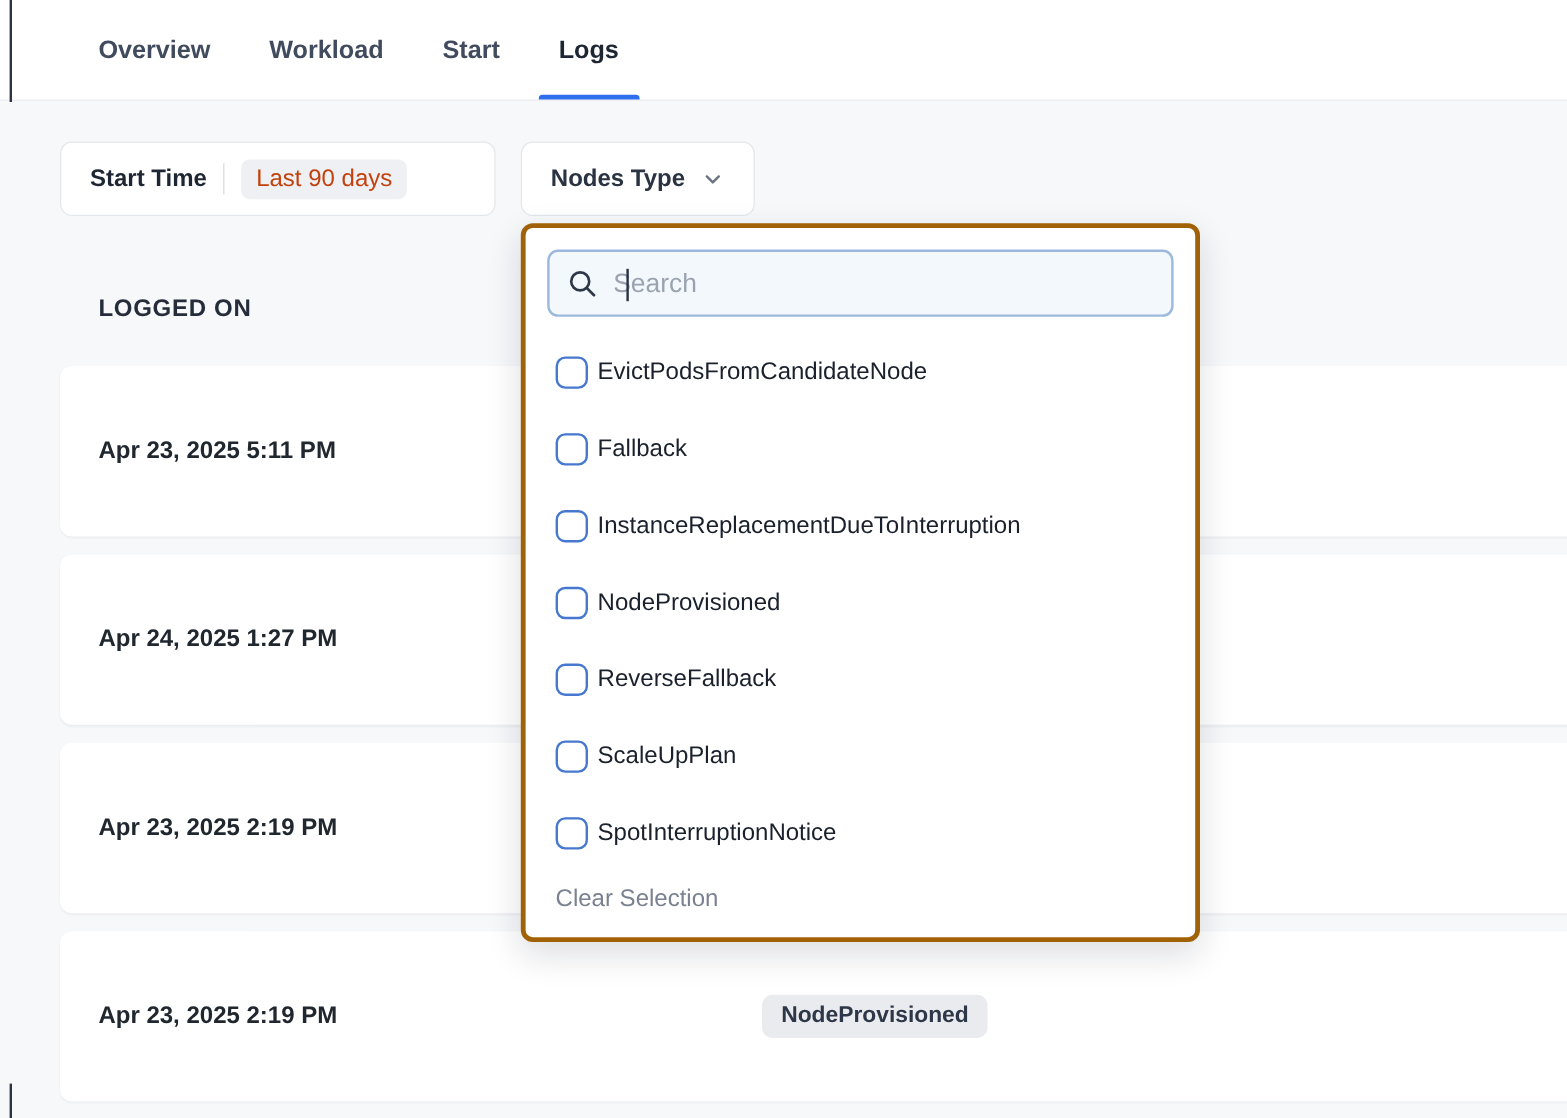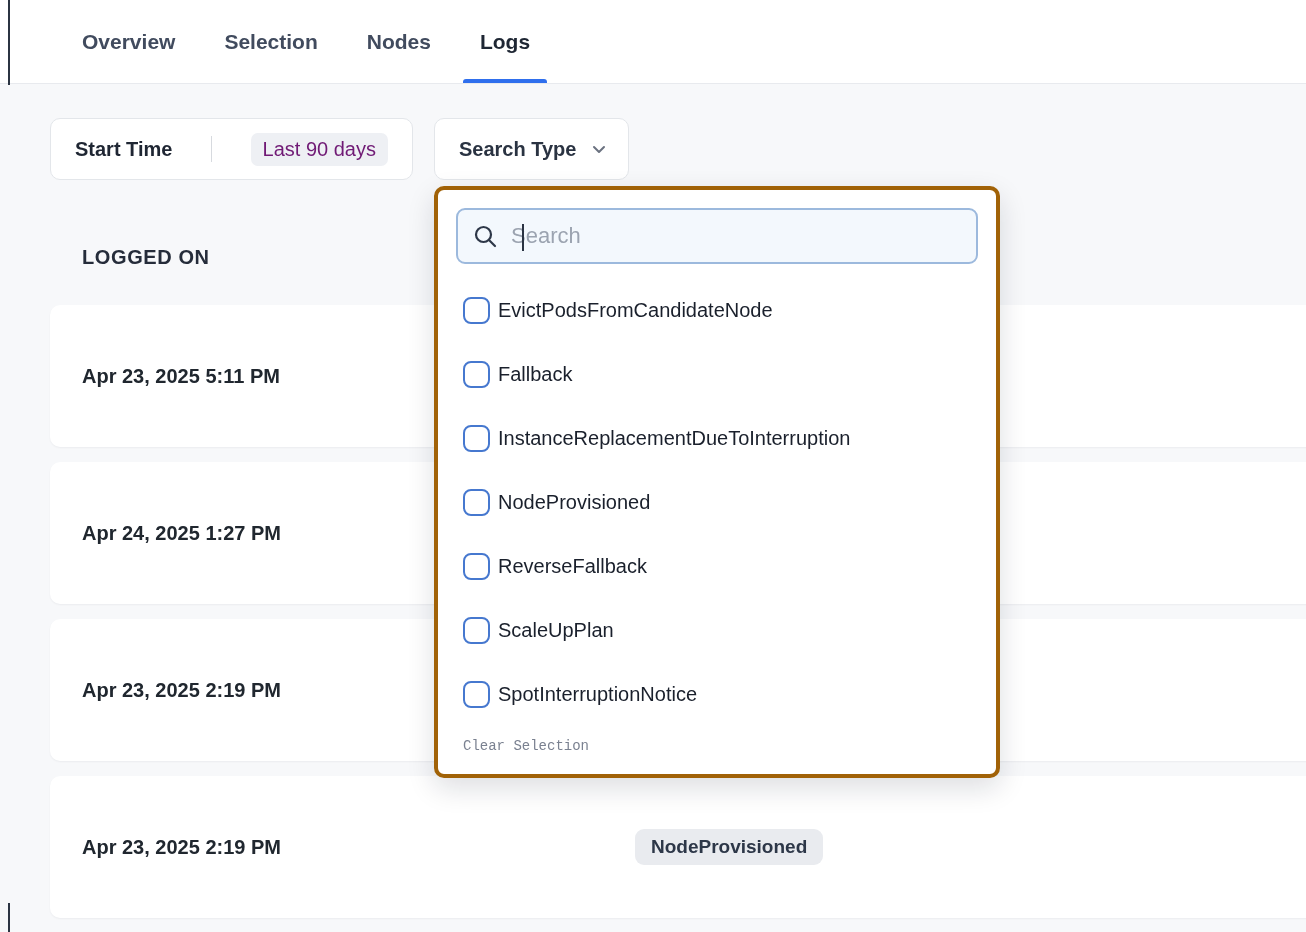--- a/index.html
+++ b/index.html
@@ -30,26 +30,26 @@
   .tab{position:relative;display:flex;align-items:center;background:none;border:none;cursor:pointer;
     font-family:inherit;font-size:21px;font-weight:600;color:#414b5e;padding:0;}
   .tab.active{font-weight:700;color:#1e2633;justify-content:flex-end;}
   .tab.active::after{content:"";position:absolute;left:-17px;right:-17px;bottom:0;height:4px;
     background:var(--accent);border-radius:3px 3px 0 0;}
 
   
   .filter-btn{position:absolute;top:118px;height:62px;background:#fff;border:1px solid #e3e6ea;
     border-radius:10px;display:inline-flex;align-items:center;gap:14px;padding:0 24px;cursor:pointer;
     font-family:inherit;}
-  .start-time-btn{left:50px;width:363px;justify-content:space-between;}
+  .start-time-btn{left:50px;width:363px;}
   .event-type-btn{left:434px;width:195px;}
   .filter-label{font-size:20px;font-weight:700;color:var(--text-dark);white-space:nowrap;}
   .filter-label.medium{font-weight:600;color:#2a3342;}
   .filter-divider{width:1px;height:26px;background:#d7dadf;}
-  .filter-value-pill{font-size:20px;color:#701a75;background:#eef0f4;border-radius:7px;
+  .filter-value-pill{font-size:20px;color:#c2410c;background:#eef0f4;border-radius:7px;
     padding:5px 12px;white-space:nowrap;}
   .chevron-icon{display:inline-flex;align-items:center;}
 
   
   .table-header{position:absolute;left:82px;top:246px;font-size:20px;font-weight:700;
     letter-spacing:0.6px;color:#252c3a;}
   .rows{position:absolute;left:50px;top:305px;width:1276px;}
   .log-row{position:relative;height:142px;margin-bottom:15px;background:var(--card-bg);
     border-radius:10px;box-shadow:0 1px 2px rgba(16,24,40,0.05);}
   .logged-on{position:absolute;left:32px;top:50%;transform:translateY(-50%);
@@ -66,54 +66,54 @@
     border-radius:9px;display:flex;align-items:center;padding:0 14px;gap:12px;}
   .search-input{flex:1;border:none;outline:none;background:transparent;font-family:inherit;
     font-size:22px;color:#1a202c;min-width:0;}
   .search-input::placeholder{color:#9ba3b0;}
   .caret{position:absolute;left:64px;top:14px;width:2px;height:27px;background:#2a3342;}
   .options{margin-top:14px;}
   .option{display:flex;align-items:center;gap:8px;height:64px;padding-left:7px;cursor:pointer;}
   .checkbox{width:27px;height:27px;border:2px solid var(--checkbox-border);border-radius:8px;
     background:#fff;flex:0 0 auto;}
   .option-label{font-size:20px;color:#1a202c;}
-  .clear-selection{margin-top:12px;padding-left:7px;font-size:14px;color:var(--text-gray);
-    background:none;border:none;font-family:Liberation Mono, monospace;cursor:pointer;display:block;}
+  .clear-selection{margin-top:12px;padding-left:7px;font-size:20px;color:var(--text-gray);
+    background:none;border:none;font-family:Liberation Sans, sans-serif;cursor:pointer;display:block;}
 </style>
 </head>
 <body style="--accent: #2f6fed; --checkbox-border: #4678cf; --search-border: #9cb9dd; --search-bg: #f3f8fd; --page-bg: #f7f8fa; --badge-bg: #e9ebef;">
 
 <div class="page">
 
   <div class="edge edge-top"></div>
   <div class="edge edge-bottom"></div>
 
   <nav class="tabbar">
       <button class="tab">
         <span>Overview</span>
       </button>
       <button class="tab">
-        <span>Selection</span>
+        <span>Workload</span>
       </button>
       <button class="tab">
-        <span>Nodes</span>
+        <span>Start</span>
       </button>
       <button class="tab active">
         <span>Logs</span>
       </button>
     </nav>
 
   <button class="filter-btn start-time-btn">
     <span class="filter-label">Start Time</span>
     <span class="filter-divider"></span>
     <span class="filter-value-pill">Last 90 days</span>
   </button>
 
   <button class="filter-btn event-type-btn">
-    <span class="filter-label medium">Search Type</span>
+    <span class="filter-label medium">Nodes Type</span>
     <span class="chevron-icon">
       <svg width="18" height="18" viewBox="0 0 18 18" fill="none">
         <path d="M4 7l5 5 5-5" stroke="#6b7280" stroke-width="2" stroke-linecap="round" stroke-linejoin="round"></path>
       </svg>
     </span>
   </button>
 
   <div class="table-header">LOGGED ON</div>
 
   <div class="rows">

